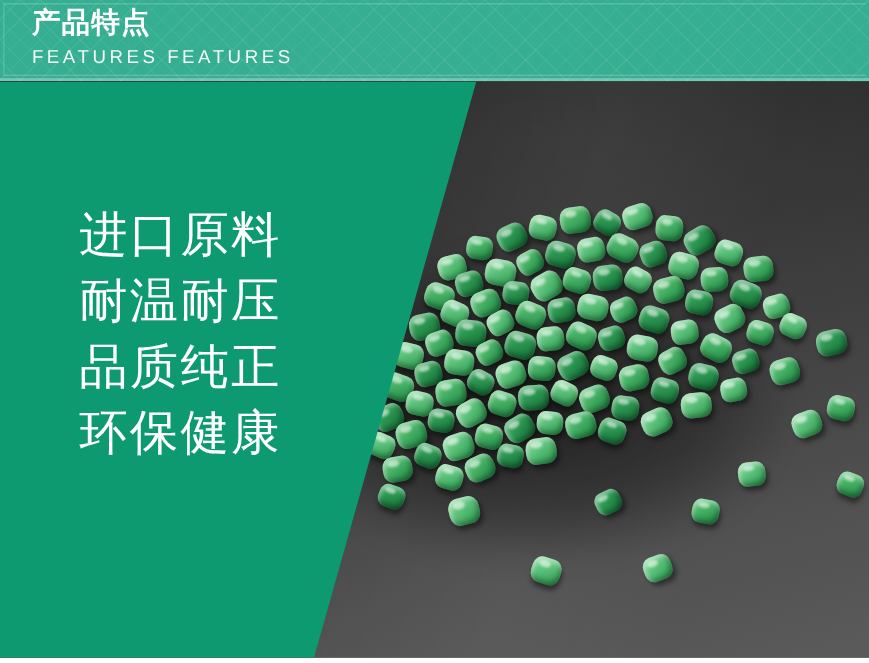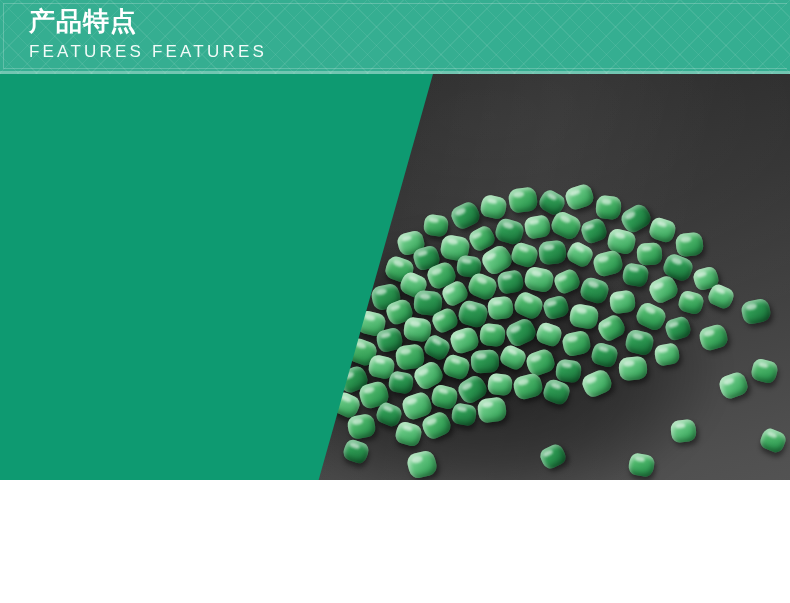--- a/index.html
+++ b/index.html
@@ -1,21 +1,21 @@
 <!DOCTYPE html>
 <html><head>
 <meta charset="utf-8">
 <style>
   * { margin:0; padding:0; box-sizing:border-box; }
   html,body { background:#fff; }
   body { font-family:"Liberation Sans", sans-serif; }
 
   .banner {
     position:relative;
-    width:790px; height:480px;
+    width:790px; height:598px;
     overflow:hidden;
     background:#222;
   }
 
   
   .header {
     position:absolute; left:0; top:0;
     width:790px; height:74px;
     background:#35ae91;
     overflow:hidden;
@@ -269,14 +269,20 @@
         <div class="pellet light" style="left: 585px; top: 431px; width: 26px; height: 23px; transform: rotate(-20deg);"></div>
         <div class="pellet" style="left: 629px; top: 380px; width: 25px; height: 22px; transform: rotate(10deg);"></div>
         <div class="pellet dark" style="left: 541px; top: 372px; width: 24px; height: 21px; transform: rotate(-26deg);"></div>
         <div class="pellet dark" style="left: 344px; top: 367px; width: 24px; height: 21px; transform: rotate(20deg);"></div>
         <div class="pellet light" style="left: 671px; top: 346px; width: 25px; height: 22px; transform: rotate(-6deg);"></div>
         <div class="pellet" style="left: 761px; top: 356px; width: 24px; height: 21px; transform: rotate(22deg);"></div>
       </div>
   </div>
 
   <div class="green-panel"></div>
+  <div class="feature-text">
+    <div class="feature-line">进口原料</div>
+    <div class="feature-line">耐温耐压</div>
+    <div class="feature-line">品质纯正</div>
+    <div class="feature-line">环保健康</div>
+  </div>
 
 </div>
 
 </body></html>

